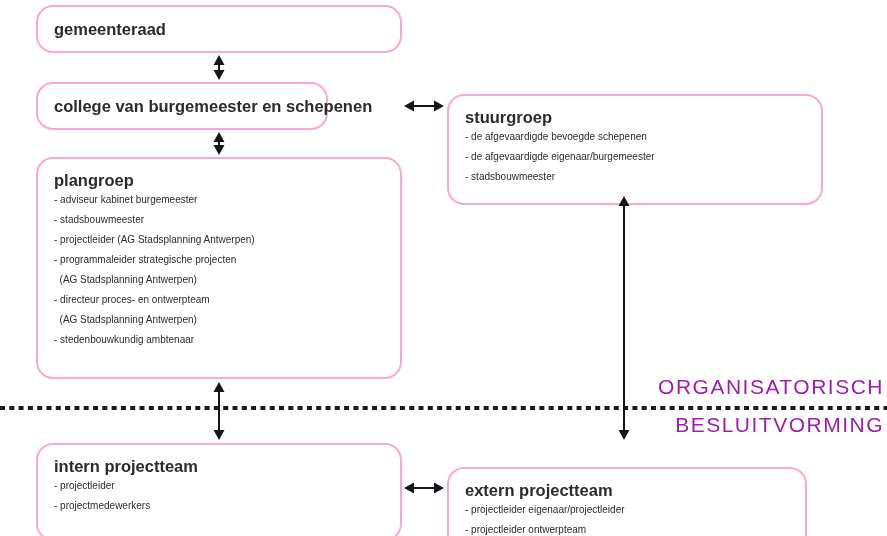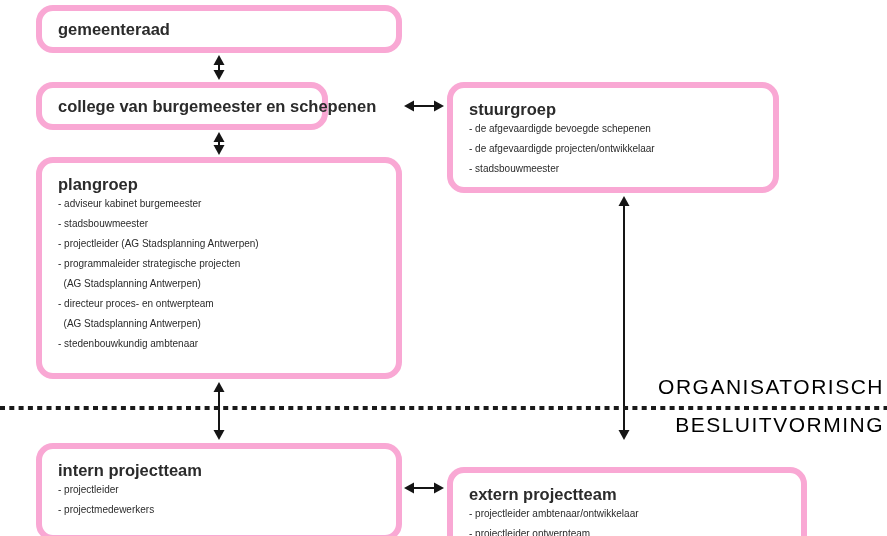--- a/index.html
+++ b/index.html
@@ -8,58 +8,58 @@
     width: 887px;
     height: 536px;
     background: #ffffff;
     font-family: "Liberation Sans", sans-serif;
     color: #2b2b2b;
     overflow: hidden;
   }
   .box {
     position: absolute;
     background: #ffffff;
-    border: 6px solid #f9a8d4;
+    border: 2px solid #f9a8d4;
     border-radius: 17px;
     box-sizing: border-box;
   }
   .box .title {
     font-weight: bold;
     font-size: 16.5px;
     line-height: 20px;
     white-space: pre;
   }
   .box.single { display: flex; align-items: center; padding: 0 16px; }
   .box.multi  { padding: 11px 14px 0 16px; }
   .line {
     font-size: 10px;
     line-height: 20px;
     white-space: pre;
   }
   #box-gemeenteraad { left: 36px;  top: 5px;   width: 366px; height: 48px;  }
   #box-college      { left: 36px;  top: 82px;  width: 292px; height: 48px;  }
   #box-plangroep    { left: 36px;  top: 157px; width: 366px; height: 222px; }
-  #box-stuurgroep   { left: 447px; top: 82px;  width: 332px; height: 111px; }
+  #box-stuurgroep   { left: 447px; top: 94px;  width: 376px; height: 111px; }
   #box-intern       { left: 36px;  top: 443px; width: 366px; height: 98px;  }
   #box-extern       { left: 447px; top: 467px; width: 360px; height: 90px;  }
   .arrow-layer {
     position: absolute;
     left: 0; top: 0;
     width: 887px; height: 536px;
     pointer-events: none;
   }
   .arrow-layer line    { stroke: #151515; stroke-width: 2; }
   .arrow-layer polygon { fill: #151515; }
   .arrow-layer .dotted { stroke: #1a1a1a; stroke-width: 4; }
   .sep-label {
     position: absolute;
     right: 3px;
     font-size: 21px;
     letter-spacing: 1.5px;
-    color: #000000;
+    color: #a21caf;
     line-height: 21px;
   }
   #label-above { top: 376px; }
   #label-below { top: 414px; }
 </style>
 </head>
 <body>
 
 <div class="stage">
 
@@ -82,37 +82,37 @@
         <div class="line">- directeur proces- en ontwerpteam</div>
         <div class="line">  (AG Stadsplanning Antwerpen)</div>
         <div class="line">- stedenbouwkundig ambtenaar</div>
       </div>
   </div>
 
   <div class="box multi" id="box-stuurgroep">
     <div class="title">stuurgroep</div>
     <div>
         <div class="line">- de afgevaardigde bevoegde schepenen</div>
-        <div class="line">- de afgevaardigde projecten/ontwikkelaar</div>
+        <div class="line">- de afgevaardigde eigenaar/burgemeester</div>
         <div class="line">- stadsbouwmeester</div>
       </div>
   </div>
 
   <div class="box multi" id="box-intern">
     <div class="title">intern projectteam</div>
     <div>
         <div class="line">- projectleider</div>
         <div class="line">- projectmedewerkers</div>
       </div>
   </div>
 
   <div class="box multi" id="box-extern">
     <div class="title">extern projectteam</div>
     <div>
-        <div class="line">- projectleider ambtenaar/ontwikkelaar</div>
+        <div class="line">- projectleider eigenaar/projectleider</div>
         <div class="line">- projectleider ontwerpteam</div>
       </div>
   </div>
 
   <svg class="arrow-layer" viewBox="0 0 887 536" aria-hidden="true">
 
     <g>
       <line x1="219" y1="62" x2="219" y2="73"></line>
       <polygon points="213.5,65 224.5,65 219,55"></polygon>
       <polygon points="213.5,70 224.5,70 219,80"></polygon>

